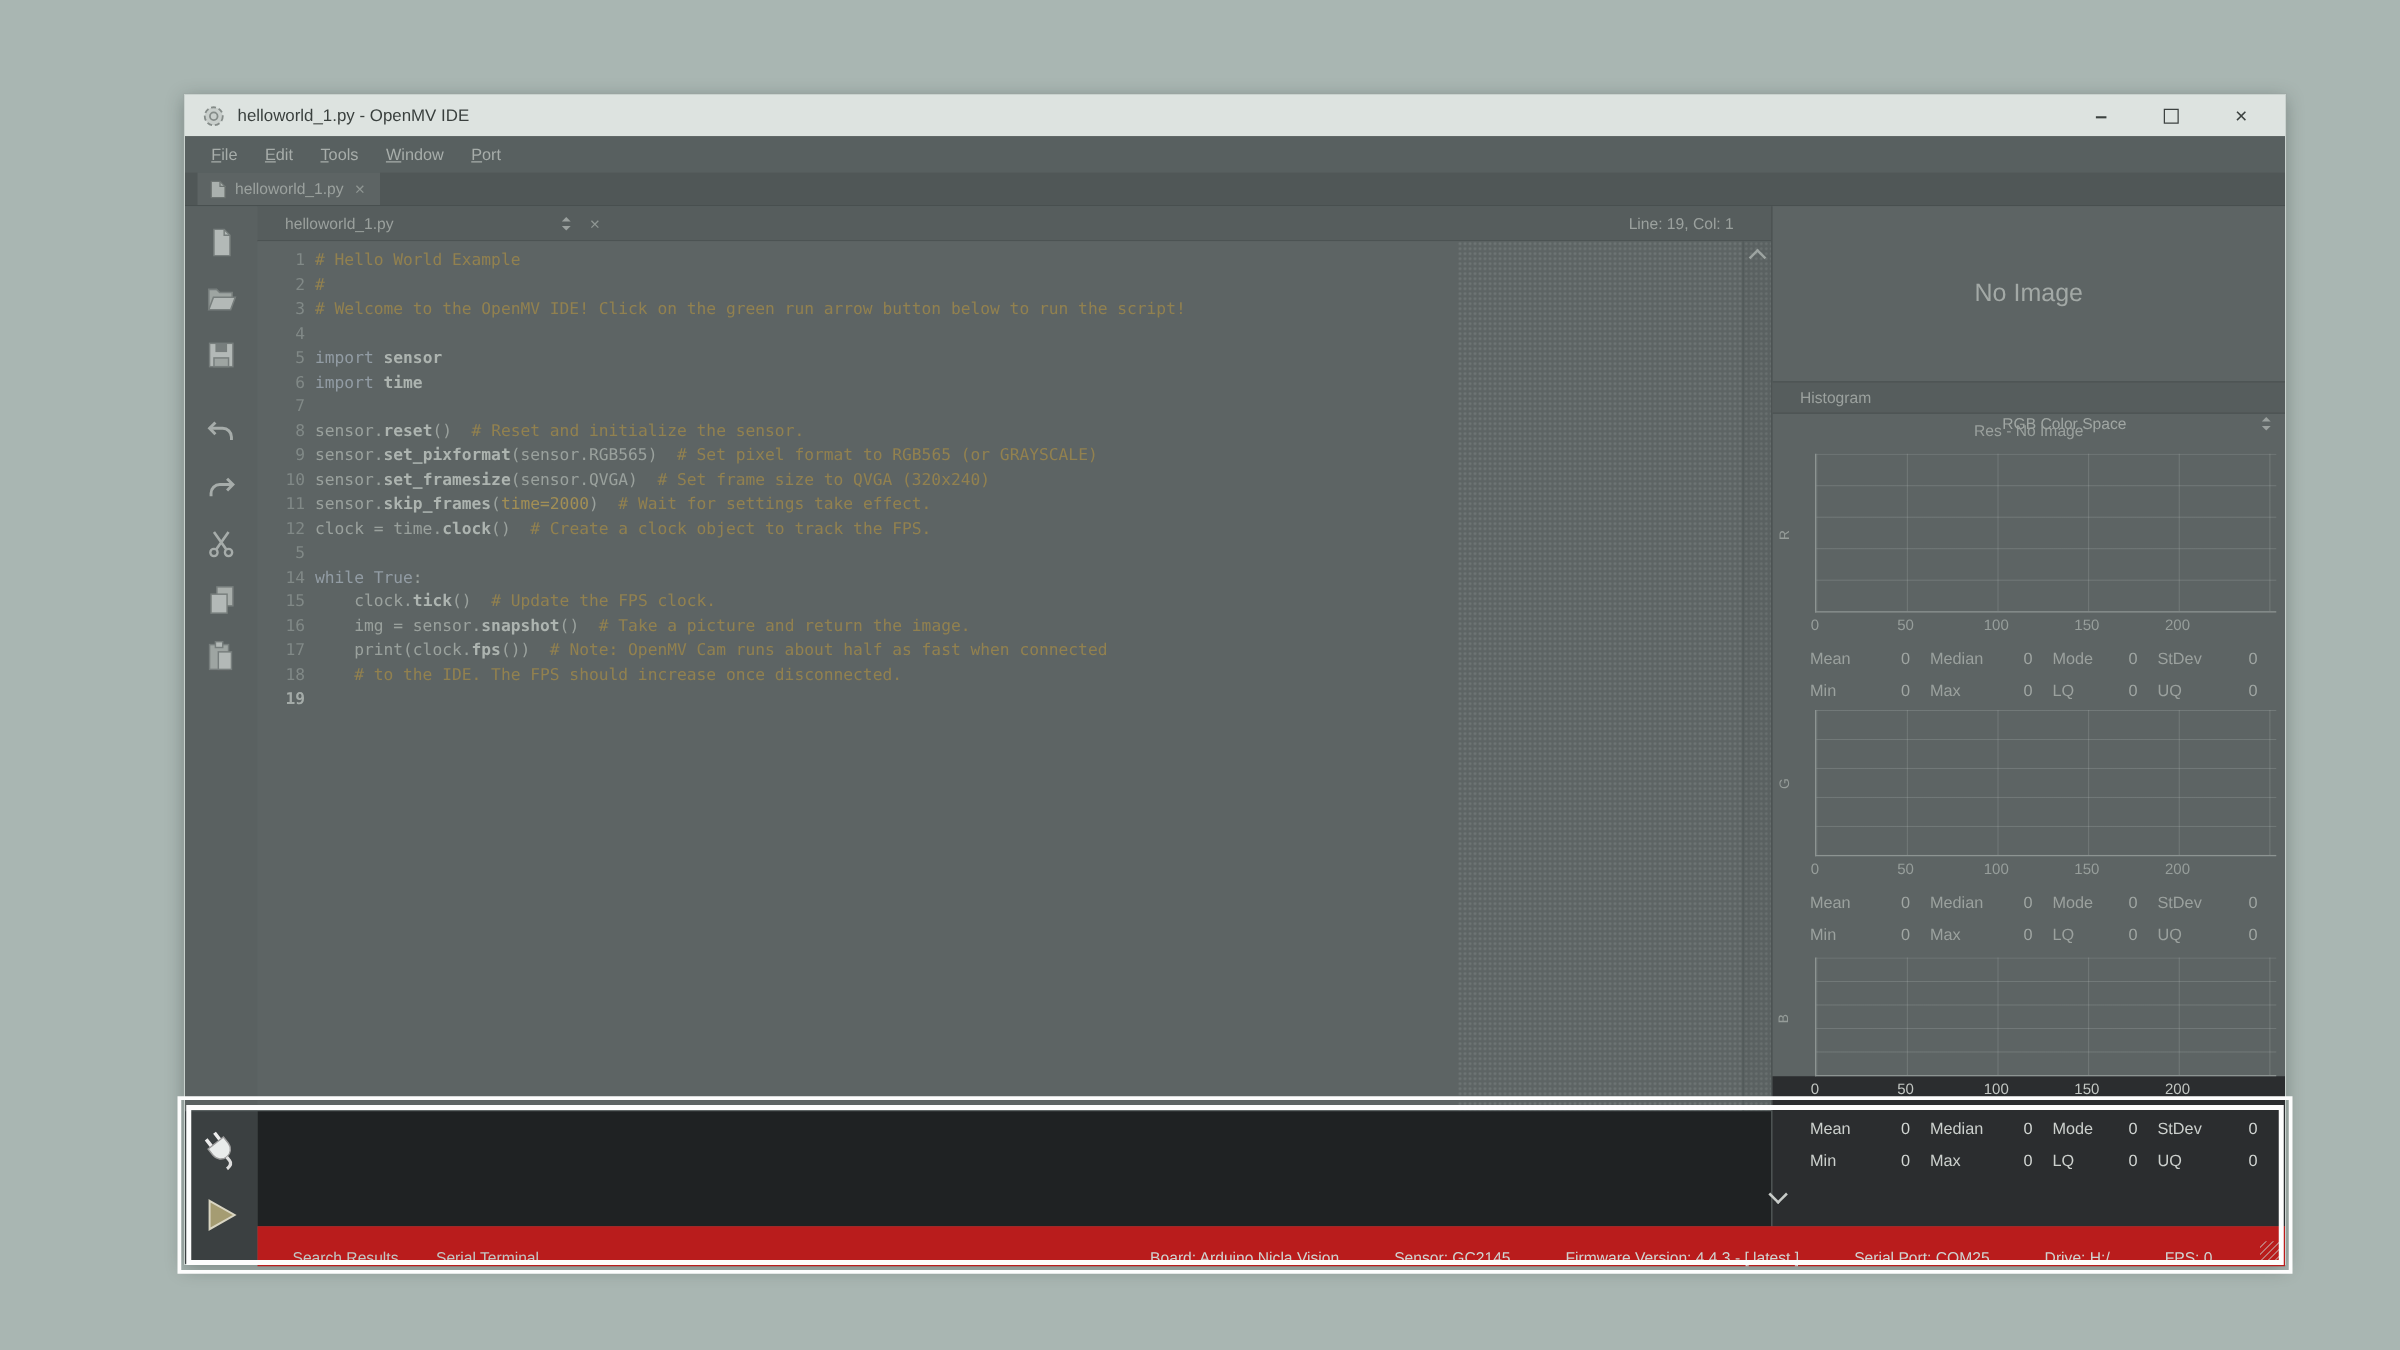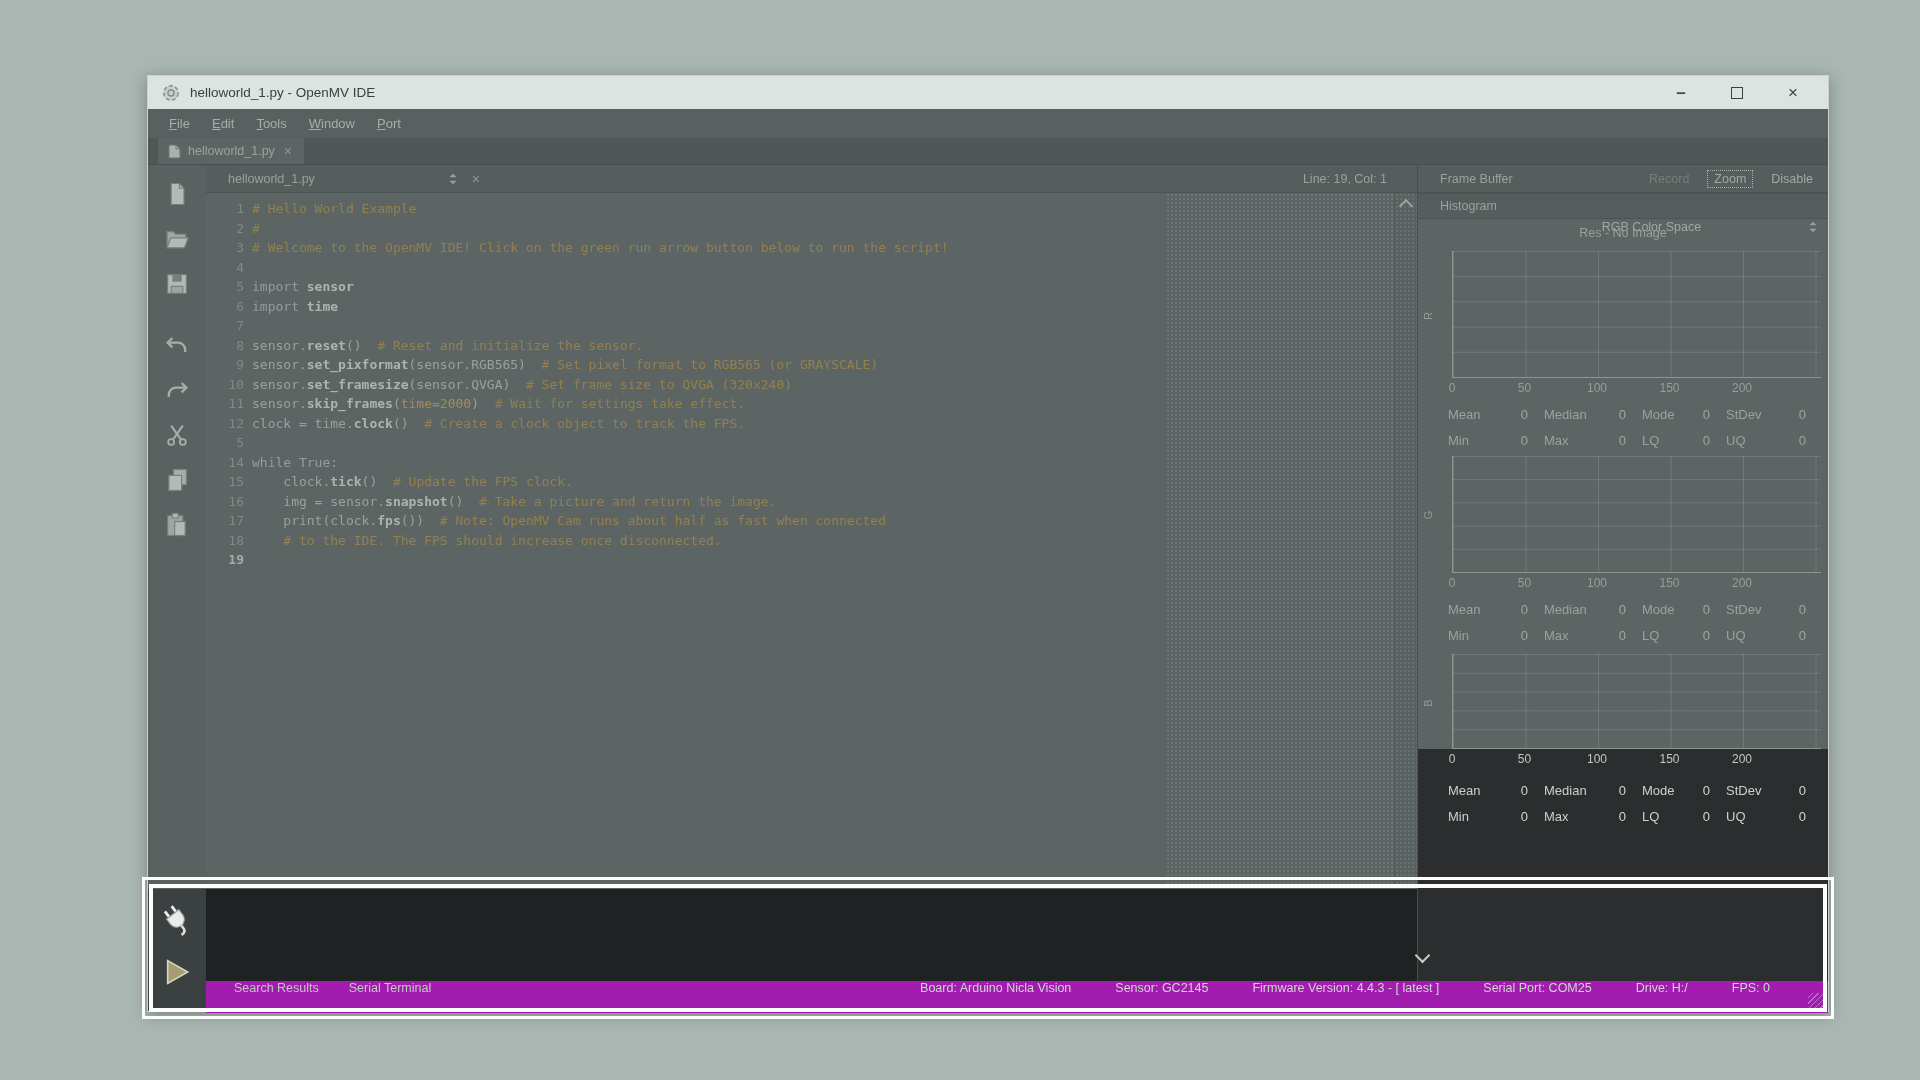--- a/index.html
+++ b/index.html
@@ -81,21 +81,21 @@
   .ticksrow{position:relative;height:23px;}
   .tick{position:absolute;top:3px;transform:translateX(-50%);font-size:12px;color:#979e9b;}
   .statsrow{height:26px;display:grid;grid-template-columns:96px 98px 84px 96px;padding-left:30px;align-items:center;}
   .stat-cell{display:flex;justify-content:space-between;padding-right:16px;font-size:13px;color:#9ba19e;}
   .stat-cell .sv{color:#a0a6a3;}
   .dark-sub{background:#2b2d2f;flex:1;}
   .dark-sub .tick{color:#c3c7c3;}
   .dark-sub .stat-cell{color:#ccd0cd;}
   .dark-sub .stat-cell .sv{color:#d2d6d3;}
   
-  .bottombar{height:32px;background:#a21caf;display:flex;align-items:flex-start;padding:0 0 0 28px;flex:0 0 auto;position:relative;}
+  .bottombar{height:32px;background:#b91c1c;display:flex;align-items:flex-end;padding:0 0 0 28px;flex:0 0 auto;position:relative;}
   .btab{font-size:12.5px;color:#c3c7c4;margin-right:30px;}
   .status-group{margin-left:auto;display:flex;align-items:center;gap:44px;padding-right:58px;}
   .status-item{font-size:12.5px;color:#d0d4d1;white-space:nowrap;}
   .grip{position:absolute;right:4px;bottom:4px;width:16px;height:16px;
         background:repeating-linear-gradient(135deg,transparent 0 3px,rgba(200,205,202,.5) 3px 4px);}
   
   #highlight{position:absolute;left:149px;top:884px;width:1678px;height:128px;box-sizing:border-box;
              border:4px solid #fdfdfd;outline:3px solid #fdfdfd;outline-offset:4px;pointer-events:none;z-index:50;}
   
   #split-chev{position:absolute;left:1413px;top:948px;width:18px;height:18px;z-index:40;}
@@ -254,27 +254,22 @@
               <div class="codearea" id="codearea"><div><span class="c-com"># Hello World Example</span></div><div><span class="c-com">#</span></div><div><span class="c-com"># Welcome to the OpenMV IDE! Click on the green run arrow button below to run the script!</span></div><div>&nbsp;</div><div><span class="c-kw">import</span><span class="c-pl"> </span><span class="c-fn">sensor</span></div><div><span class="c-kw">import</span><span class="c-pl"> </span><span class="c-fn">time</span></div><div>&nbsp;</div><div><span class="c-pl">sensor.</span><span class="c-fn">reset</span><span class="c-pl">()  </span><span class="c-com"># Reset and initialize the sensor.</span></div><div><span class="c-pl">sensor.</span><span class="c-fn">set_pixformat</span><span class="c-pl">(sensor.RGB565)  </span><span class="c-com"># Set pixel format to RGB565 (or GRAYSCALE)</span></div><div><span class="c-pl">sensor.</span><span class="c-fn">set_framesize</span><span class="c-pl">(sensor.QVGA)  </span><span class="c-com"># Set frame size to QVGA (320x240)</span></div><div><span class="c-pl">sensor.</span><span class="c-fn">skip_frames</span><span class="c-pl">(</span><span class="c-num">time=2000</span><span class="c-pl">)  </span><span class="c-com"># Wait for settings take effect.</span></div><div><span class="c-pl">clock = time.</span><span class="c-fn">clock</span><span class="c-pl">()  </span><span class="c-com"># Create a clock object to track the FPS.</span></div><div>&nbsp;</div><div><span class="c-kw">while True</span><span class="c-pl">:</span></div><div><span class="c-pl">    clock.</span><span class="c-fn">tick</span><span class="c-pl">()  </span><span class="c-com"># Update the FPS clock.</span></div><div><span class="c-pl">    img = sensor.</span><span class="c-fn">snapshot</span><span class="c-pl">()  </span><span class="c-com"># Take a picture and return the image.</span></div><div><span class="c-pl">    print(clock.</span><span class="c-fn">fps</span><span class="c-pl">())  </span><span class="c-com"># Note: OpenMV Cam runs about half as fast when connected</span></div><div><span class="c-pl">    </span><span class="c-com"># to the IDE. The FPS should increase once disconnected.</span></div><div>&nbsp;</div></div>
               <div class="hatch"></div>
               <div class="vscroll">
                 <div class="chev-up"></div>
               </div>
             </div>
             <div class="terminal"></div>
           </div>
 
           <div class="rpanel">
-            <div class="fb-header">
-              <span>Frame Buffer</span>
-              <div class="fb-buttons">
-                <span class="fb-btn disabled">Record</span>
-                <span class="fb-btn focused">Zoom</span>
-                <span class="fb-btn">Disable</span>
-              </div>
+            <div class="fb-body">
+              <span class="noimage">No Image</span>
             </div>
             <div class="hist-header">
               <span>Histogram</span>
               <div class="cs-combo">
                 <span class="cs-label">RGB Color Space</span>
                 <svg class="updown" viewBox="0 0 14 18">
                   <path d="M3 7l4-4 4 4z" fill="#9aa09e"></path>
                     <path d="M3 11l4 4 4-4z" fill="#9aa09e"></path>
                 </svg>
               </div>

